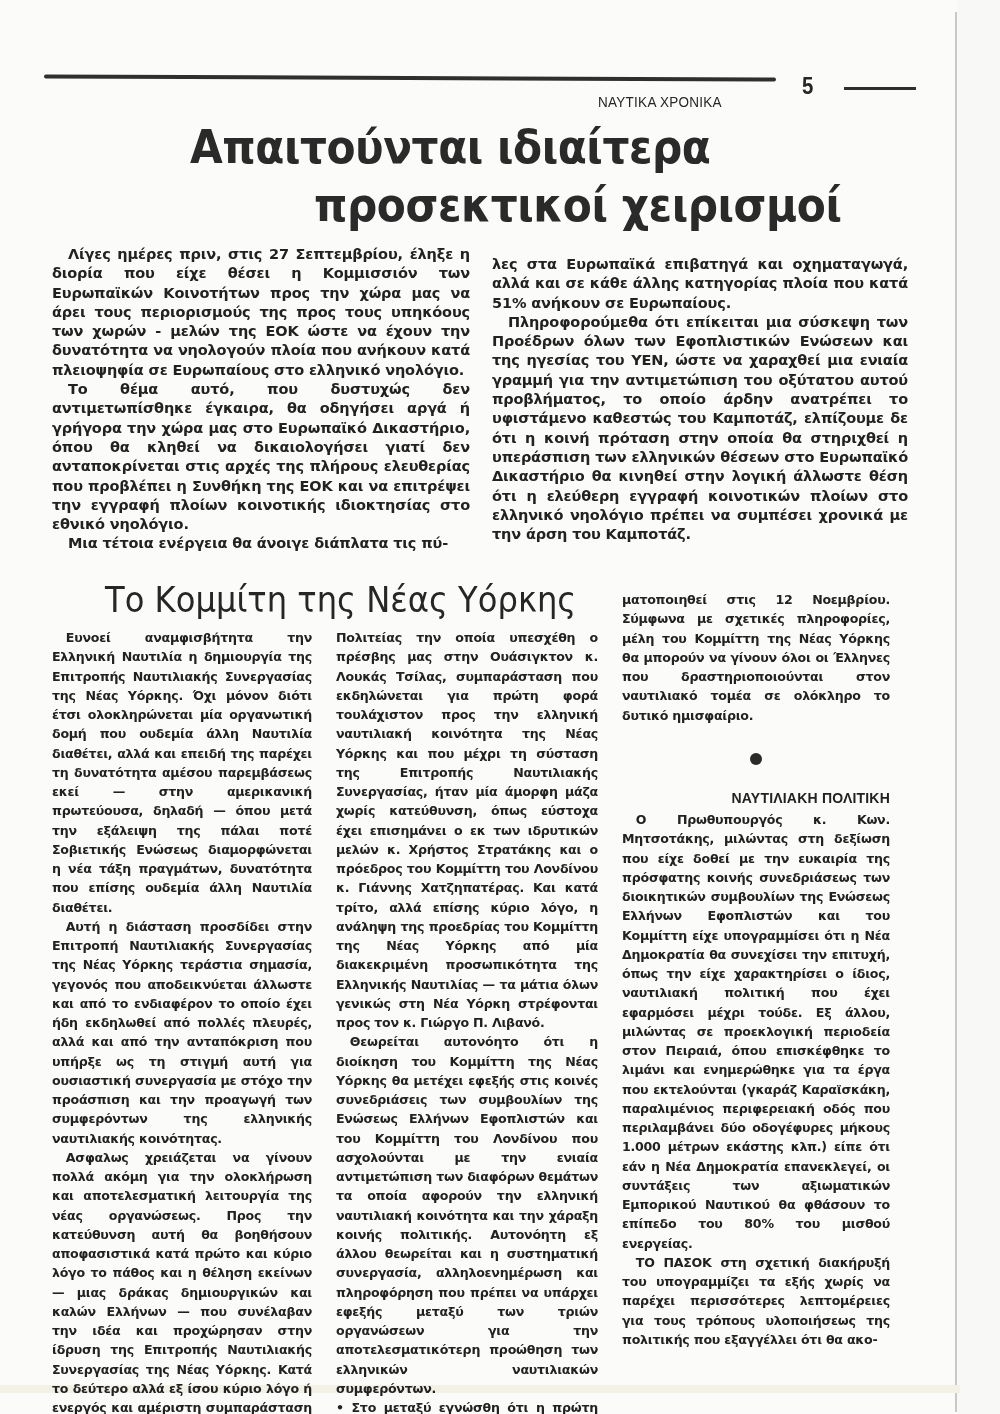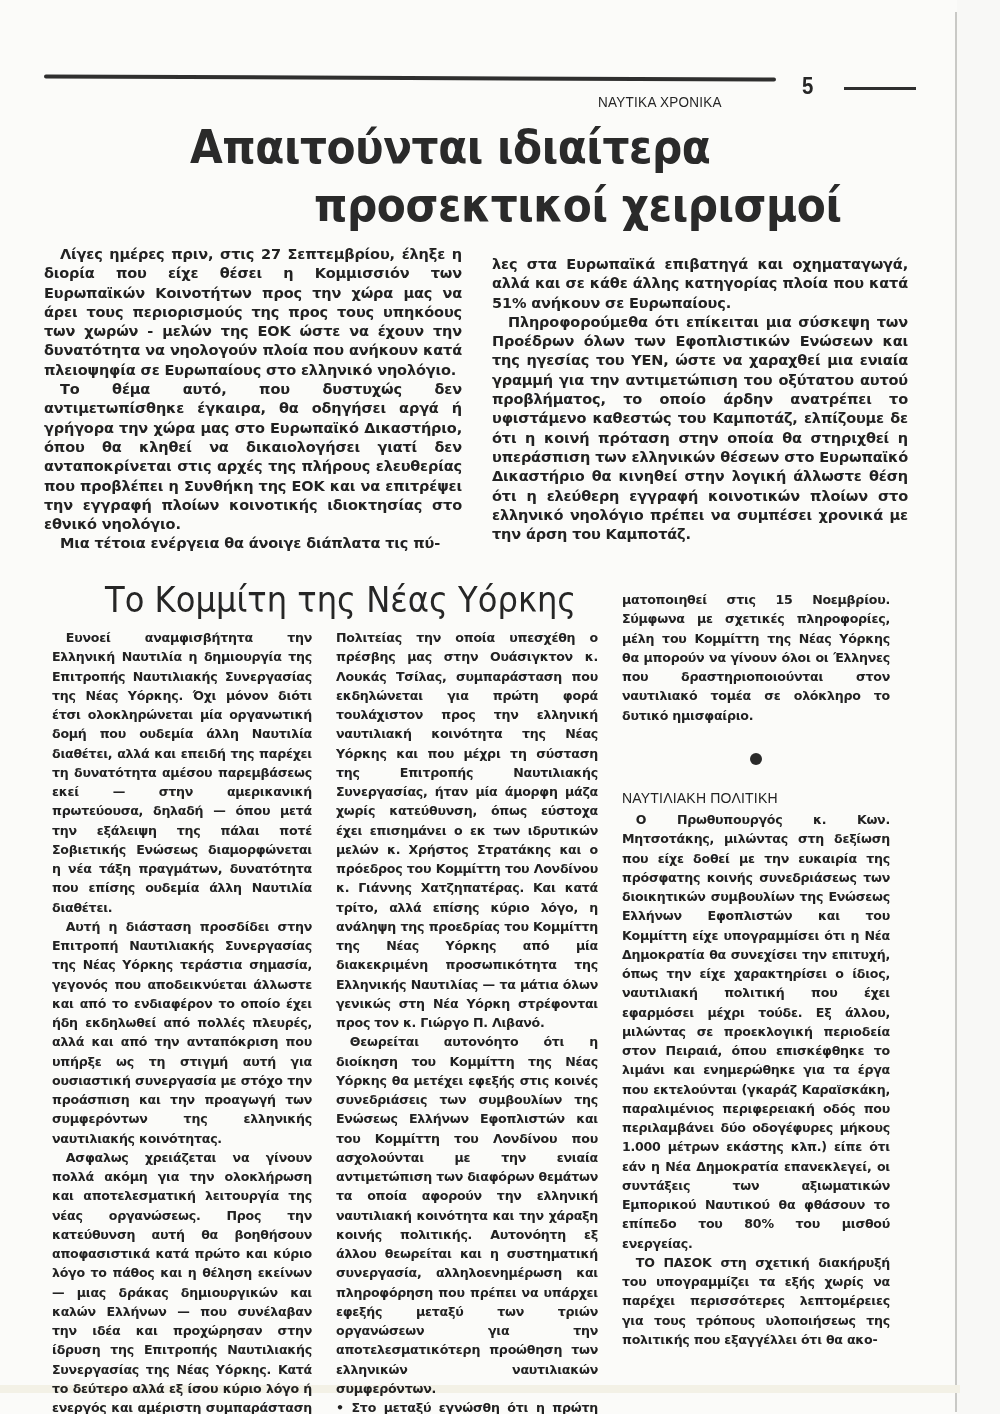--- a/index.html
+++ b/index.html
@@ -48,34 +48,34 @@
 
     .col {
       position: absolute; font-family: "DejaVu Sans", sans-serif; font-weight: bold;
       color: #222;
     }
     .col p {
       margin: 0; text-align: justify; text-align-last: left;
     }
     .col p.indent { text-indent: 1.1em; }
     .top-col { font-size: 14.5px; line-height: 19.3px; letter-spacing: -0.15px; }
-    .c1 { left: 44px; top: 245px; width: 418px; }
+    .c1 { left: 52px; top: 245px; width: 418px; }
     .c2 { left: 492px; top: 255px; width: 416px; }
 
     .art-col { font-size: 12.6px; line-height: 19.25px; letter-spacing: -0.25px; }
     .b1 { left: 52px; top: 628px; width: 260px; }
     .b2 { left: 336px; top: 628px; width: 262px; }
     .b3 { left: 622px; top: 590px; width: 268px; }
 
     .bullet-sep {
       width: 12px; height: 12px; border-radius: 50%; background: #2a2a2a;
       margin: 28px auto 24px auto;
     }
     .subhead {
-      text-align: left; font-size: 14px; font-weight: normal; letter-spacing: 0.2px;
+      text-align: right; font-size: 14px; font-weight: bold; letter-spacing: 0.2px;
       margin-bottom: 2px; font-family: "Liberation Sans", sans-serif;
     }
   </style>
 </head>
 <body>
 
 <div class="page-edge-right"></div>
 <div class="page-edge"></div>
 <div class="bottom-strip"></div>
 
@@ -106,18 +106,18 @@
   <p class="indent">Ασφαλως χρειάζεται να γίνουν πολλά ακόμη για την ολοκλήρωση και αποτελεσματική λειτουργία της νέας οργανώσεως. Προς την κατεύθυνση αυτή θα βοηθήσουν αποφασιστικά κατά πρώτο και κύριο λόγο το πάθος και η θέληση εκείνων — μιας δράκας δημιουργικών και καλών Ελλήνων — που συνέλαβαν την ιδέα και προχώρησαν στην ίδρυση της Επιτροπής Ναυτιλιακής Συνεργασίας της Νέας Υόρκης. Κατά το δεύτερο αλλά εξ ίσου κύριο λόγο ή ενεργός και αμέριστη συμπαράσταση της Ελληνικής</p>
 </div>
 
 <div class="col art-col b2">
   <p>Πολιτείας την οποία υπεσχέθη ο πρέσβης μας στην Ουάσιγκτον κ. Λουκάς Τσίλας, συμπαράσταση που εκδηλώνεται για πρώτη φορά τουλάχιστον προς την ελληνική ναυτιλιακή κοινότητα της Νέας Υόρκης και που μέχρι τη σύσταση της Επιτροπής Ναυτιλιακής Συνεργασίας, ήταν μία άμορφη μάζα χωρίς κατεύθυνση, όπως εύστοχα έχει επισημάνει ο εκ των ιδρυτικών μελών κ. Χρήστος Στρατάκης και ο πρόεδρος του Κομμίττη του Λονδίνου κ. Γιάννης Χατζηπατέρας. Και κατά τρίτο, αλλά επίσης κύριο λόγο, η ανάληψη της προεδρίας του Κομμίττη της Νέας Υόρκης από μία διακεκριμένη προσωπικότητα της Ελληνικής Ναυτιλίας — τα μάτια όλων γενικώς στη Νέα Υόρκη στρέφονται προς τον κ. Γιώργο Π. Λιβανό.</p>
   <p class="indent">Θεωρείται αυτονόητο ότι η διοίκηση του Κομμίττη της Νέας Υόρκης θα μετέχει εφεξής στις κοινές συνεδριάσεις των συμβουλίων της Ενώσεως Ελλήνων Εφοπλιστών και του Κομμίττη του Λονδίνου που ασχολούνται με την ενιαία αντιμετώπιση των διαφόρων θεμάτων τα οποία αφορούν την ελληνική ναυτιλιακή κοινότητα και την χάραξη κοινής πολιτικής. Αυτονόητη εξ άλλου θεωρείται και η συστηματική συνεργασία, αλληλοενημέρωση και πληροφόρηση που πρέπει να υπάρχει εφεξής μεταξύ των τριών οργανώσεων για την αποτελεσματικότερη προώθηση των ελληνικών ναυτιλιακών συμφερόντων.</p>
   <p>• Στο μεταξύ εγνώσθη ότι η πρώτη γενική συνέλευση των μελών του Κομμίττη της Νέας Υόρκης, θα πραγ-</p>
 </div>
 
 <div class="col art-col b3">
-  <p>ματοποιηθεί στις 15 Νοεμβρίου. Σύμφωνα με σχετικές πληροφορίες, μέλη του Κομμίττη της Νέας Υόρκης θα μπορούν να γίνουν όλοι οι Έλληνες που δραστηριοποιούνται στον ναυτιλιακό τομέα σε ολόκληρο το δυτικό ημισφαίριο.</p>
+  <p>ματοποιηθεί στις 12 Νοεμβρίου. Σύμφωνα με σχετικές πληροφορίες, μέλη του Κομμίττη της Νέας Υόρκης θα μπορούν να γίνουν όλοι οι Έλληνες που δραστηριοποιούνται στον ναυτιλιακό τομέα σε ολόκληρο το δυτικό ημισφαίριο.</p>
   <div class="bullet-sep"></div>
   <div class="subhead">ΝΑΥΤΙΛΙΑΚΗ ΠΟΛΙΤΙΚΗ</div>
   <p class="indent">Ο Πρωθυπουργός κ. Κων. Μητσοτάκης, μιλώντας στη δεξίωση που είχε δοθεί με την ευκαιρία της πρόσφατης κοινής συνεδριάσεως των διοικητικών συμβουλίων της Ενώσεως Ελλήνων Εφοπλιστών και του Κομμίττη είχε υπογραμμίσει ότι η Νέα Δημοκρατία θα συνεχίσει την επιτυχή, όπως την είχε χαρακτηρίσει ο ίδιος, ναυτιλιακή πολιτική που έχει εφαρμόσει μέχρι τούδε. Εξ άλλου, μιλώντας σε προεκλογική περιοδεία στον Πειραιά, όπου επισκέφθηκε το λιμάνι και ενημερώθηκε για τα έργα που εκτελούνται (γκαράζ Καραϊσκάκη, παραλιμένιος περιφερειακή οδός που περιλαμβάνει δύο οδογέφυρες μήκους 1.000 μέτρων εκάστης κλπ.) είπε ότι εάν η Νέα Δημοκρατία επανεκλεγεί, οι συντάξεις των αξιωματικών Εμπορικού Ναυτικού θα φθάσουν το επίπεδο του 80% του μισθού ενεργείας.</p>
   <p class="indent">ΤΟ ΠΑΣΟΚ στη σχετική διακήρυξή του υπογραμμίζει τα εξής χωρίς να παρέχει περισσότερες λεπτομέρειες για τους τρόπους υλοποιήσεως της πολιτικής που εξαγγέλλει ότι θα ακο-</p>
 </div>
 
 </body></html>

